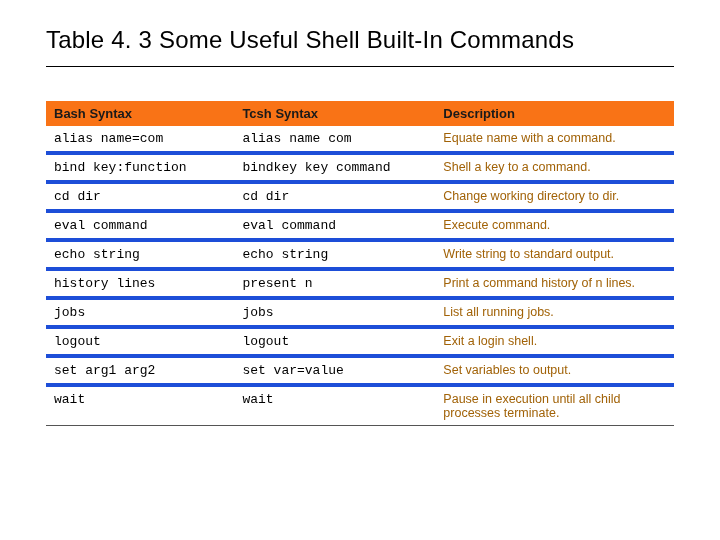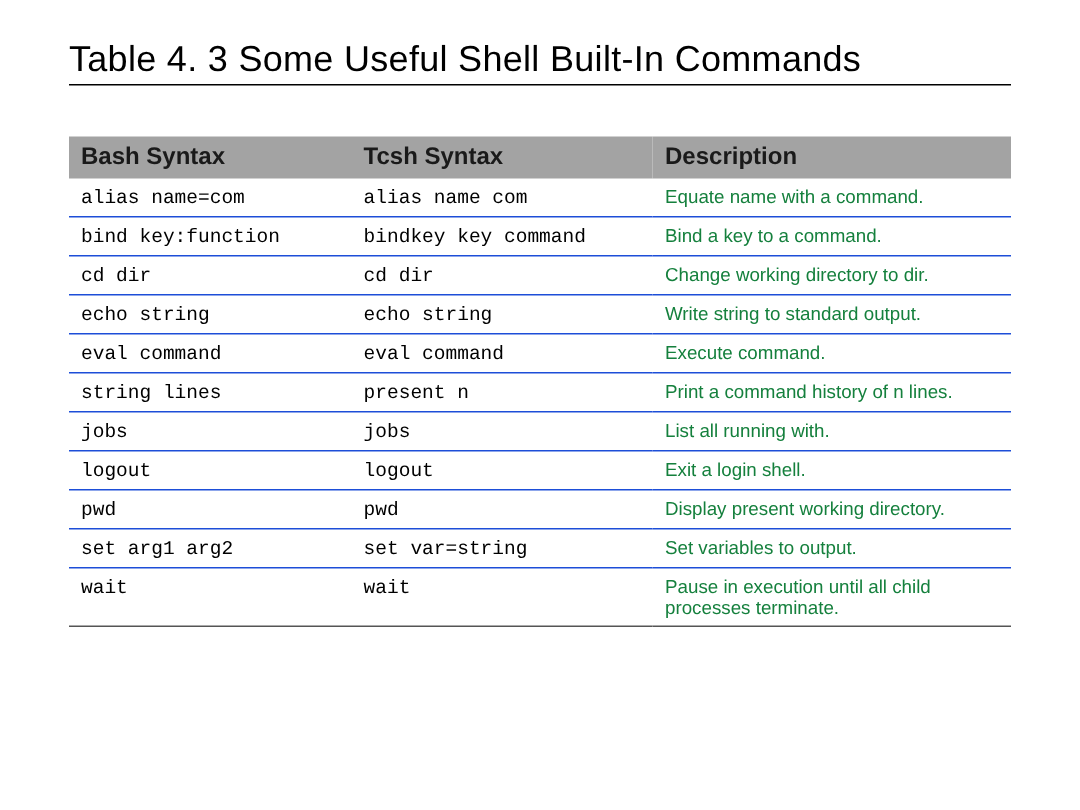--- a/index.html
+++ b/index.html
@@ -13,57 +13,57 @@
   }
   .page {
     padding: 26px 46px 0 46px;
   }
   .caption {
     font-size: 24px;
     font-weight: 400;
     color: #000;
     margin: 0 0 34px 0;
     border-bottom: 1px solid #000;
-    padding-bottom: 2px;
+    padding-bottom: 12px;
     letter-spacing: 0.2px;
   }
   table.cmd {
     width: 100%;
     border-collapse: collapse;
     table-layout: fixed;
     font-size: 13px;
   }
   table.cmd col.c1 { width: 30%; }
   table.cmd col.c2 { width: 32%; }
   table.cmd col.c3 { width: 38%; }
   table.cmd thead th {
-    background: #a3a3a3;
+    background: #f97316;
     color: #1a1a1a;
     text-align: left;
     font-weight: 700;
     padding: 5px 8px 5px 8px;
-    font-size: 16px;
+    font-size: 13px;
   }
   table.cmd tbody td {
     padding: 5px 8px 5px 8px;
-    border-bottom: 1px solid #1d4ed8;
+    border-bottom: 4px solid #1d4ed8;
     vertical-align: top;
   }
   table.cmd tbody tr:last-child td {
     border-bottom: 1.5px solid #555;
   }
   td.code {
     font-family: "Courier New", Courier, monospace;
     font-size: 13px;
     color: #000;
   }
   td.desc {
     font-family: Arial, Helvetica, sans-serif;
     font-size: 12.5px;
-    color: #15803d;
+    color: #a16207;
   }
 </style>
 </head>
 <body>
 
 <div class="page">
 
   <h1 class="caption">Table 4. 3  Some Useful Shell Built-In Commands</h1>
 
   <table class="cmd">
@@ -81,60 +81,55 @@
     </thead>
     <tbody>
       <tr>
         <td class="code">alias name=com</td>
         <td class="code">alias name com</td>
         <td class="desc">Equate name with a command.</td>
       </tr>
       <tr>
         <td class="code">bind key:function</td>
         <td class="code">bindkey key command</td>
-        <td class="desc">Bind a key to a command.</td>
+        <td class="desc">Shell a key to a command.</td>
       </tr>
       <tr>
         <td class="code">cd dir</td>
         <td class="code">cd dir</td>
         <td class="desc">Change working directory to dir.</td>
       </tr>
       <tr>
+        <td class="code">eval command</td>
+        <td class="code">eval command</td>
+        <td class="desc">Execute command.</td>
+      </tr>
+      <tr>
         <td class="code">echo string</td>
         <td class="code">echo string</td>
         <td class="desc">Write string to standard output.</td>
       </tr>
       <tr>
-        <td class="code">eval command</td>
-        <td class="code">eval command</td>
-        <td class="desc">Execute command.</td>
-      </tr>
-      <tr>
-        <td class="code">string lines</td>
+        <td class="code">history lines</td>
         <td class="code">present n</td>
         <td class="desc">Print a command history of n lines.</td>
       </tr>
       <tr>
         <td class="code">jobs</td>
         <td class="code">jobs</td>
-        <td class="desc">List all running with.</td>
+        <td class="desc">List all running jobs.</td>
       </tr>
       <tr>
         <td class="code">logout</td>
         <td class="code">logout</td>
         <td class="desc">Exit a login shell.</td>
       </tr>
       <tr>
-        <td class="code">pwd</td>
-        <td class="code">pwd</td>
-        <td class="desc">Display present working directory.</td>
-      </tr>
-      <tr>
         <td class="code">set arg1 arg2</td>
-        <td class="code">set var=string</td>
+        <td class="code">set var=value</td>
         <td class="desc">Set variables to output.</td>
       </tr>
       <tr>
         <td class="code">wait</td>
         <td class="code">wait</td>
         <td class="desc">Pause in execution until all child processes terminate.</td>
       </tr>
     </tbody>
   </table>
 

